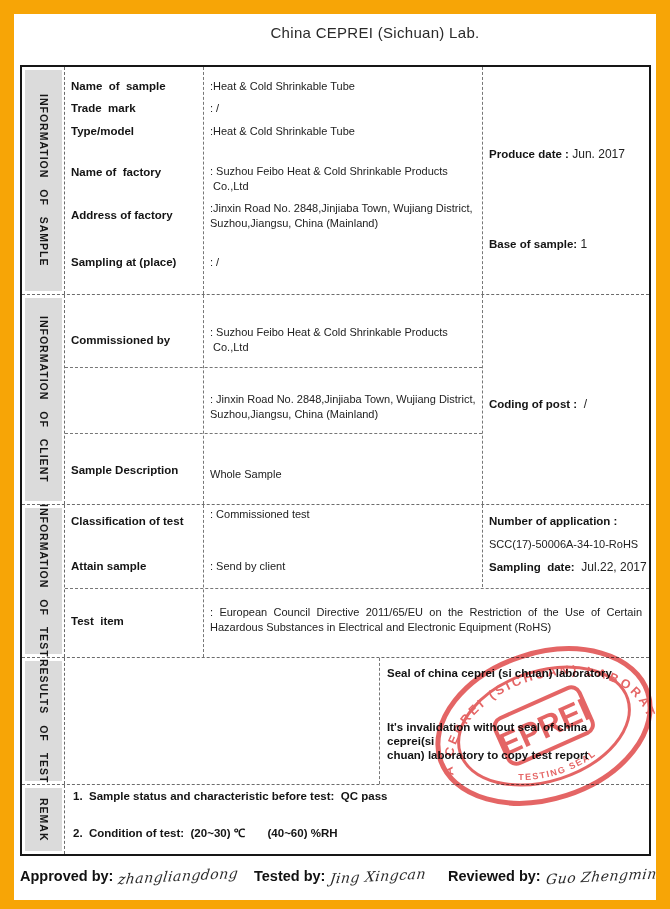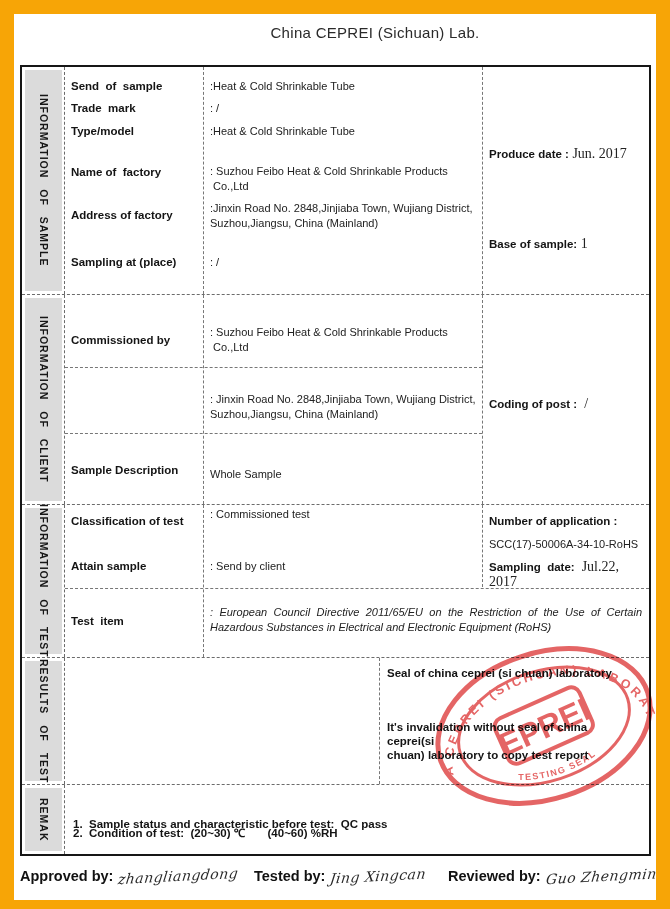--- a/index.html
+++ b/index.html
@@ -47,22 +47,22 @@
   .hline{position:absolute;left:0;height:0;border-top:1px dashed #777;}
   .lbl{
     position:absolute;font-weight:bold;font-size:11.5px;color:#141414;
     white-space:pre-wrap;line-height:14px;
   }
   .val{
     position:absolute;font-size:11px;color:#222222;
     white-space:pre-wrap;line-height:14.5px;
   }
   .inline-lbl{font-weight:bold;font-size:11.5px;color:#141414;}
-  .inline-val{font-size:14px;color:#222222;font-family:Liberation Serif, serif;}
-  .justified{text-align:justify;font-style:italic;}
+  .inline-val{font-size:12px;color:#222222;}
+  .justified{text-align:justify;}
   .footer{position:absolute;left:0;top:853px;width:100%;height:32px;}
   .sign-group{position:absolute;white-space:nowrap;}
   .sign-label{font-weight:bold;font-size:14.5px;color:#111;}
   .sig{
     display:inline-block;margin-left:5px;
     font-family:"DejaVu Serif", serif;font-style:italic;
     font-size:14px;color:#2a2a2a;
     transform:rotate(-3deg) skewX(-10deg);letter-spacing:.5px;
   }
   .seal{
@@ -82,21 +82,21 @@
     <div class="section s1 sec-div">
       <div class="side">
         <div class="side-fill">
           <div class="side-text">INFORMATION OF SAMPLE</div>
         </div>
       </div>
       <div class="content">
         <div class="vline" style="left:138px"></div>
         <div class="vline" style="left:417px"></div>
 
-        <div class="lbl" style="left:6px;top:12px">Send  of  sample</div>
+        <div class="lbl" style="left:6px;top:12px">Name  of  sample</div>
         <div class="val" style="left:145px;top:12px">:Heat &amp; Cold Shrinkable Tube</div>
 
         <div class="lbl" style="left:6px;top:34px">Trade  mark</div>
         <div class="val" style="left:145px;top:34px">: /</div>
 
         <div class="lbl" style="left:6px;top:57px">Type/model</div>
         <div class="val" style="left:145px;top:57px">:Heat &amp; Cold Shrinkable Tube</div>
 
         <div class="lbl" style="left:6px;top:98px">Name of  factory</div>
         <div class="val" style="left:145px;top:97px;width:270px">: Suzhou Feibo Heat &amp; Cold Shrinkable Products
@@ -182,21 +182,21 @@
       </div>
     </div>
 
     <div class="section s5">
       <div class="side">
         <div class="side-fill">
           <div class="side-text">REMAK</div>
         </div>
       </div>
       <div class="content">
-        <div class="lbl" style="left:8px;top:32px;width:560px">1.  Sample status and characteristic before test:  QC pass</div>
+        <div class="lbl" style="left:8px;top:4px;width:560px">1.  Sample status and characteristic before test:  QC pass</div>
         <div class="lbl" style="left:8px;top:41px;width:560px">2.  Condition of test:  (20~30) ℃       (40~60) %RH</div>
       </div>
     </div>
 
   </div>
 
   <svg class="seal" viewBox="0 0 232 172" aria-hidden="true">
     <g transform="rotate(-18 116 86)" fill="none" stroke="#e04a4a">
       <ellipse cx="116" cy="86" rx="109" ry="73" stroke-width="5"></ellipse>
       <ellipse cx="116" cy="86" rx="88" ry="55" stroke-width="3"></ellipse>

